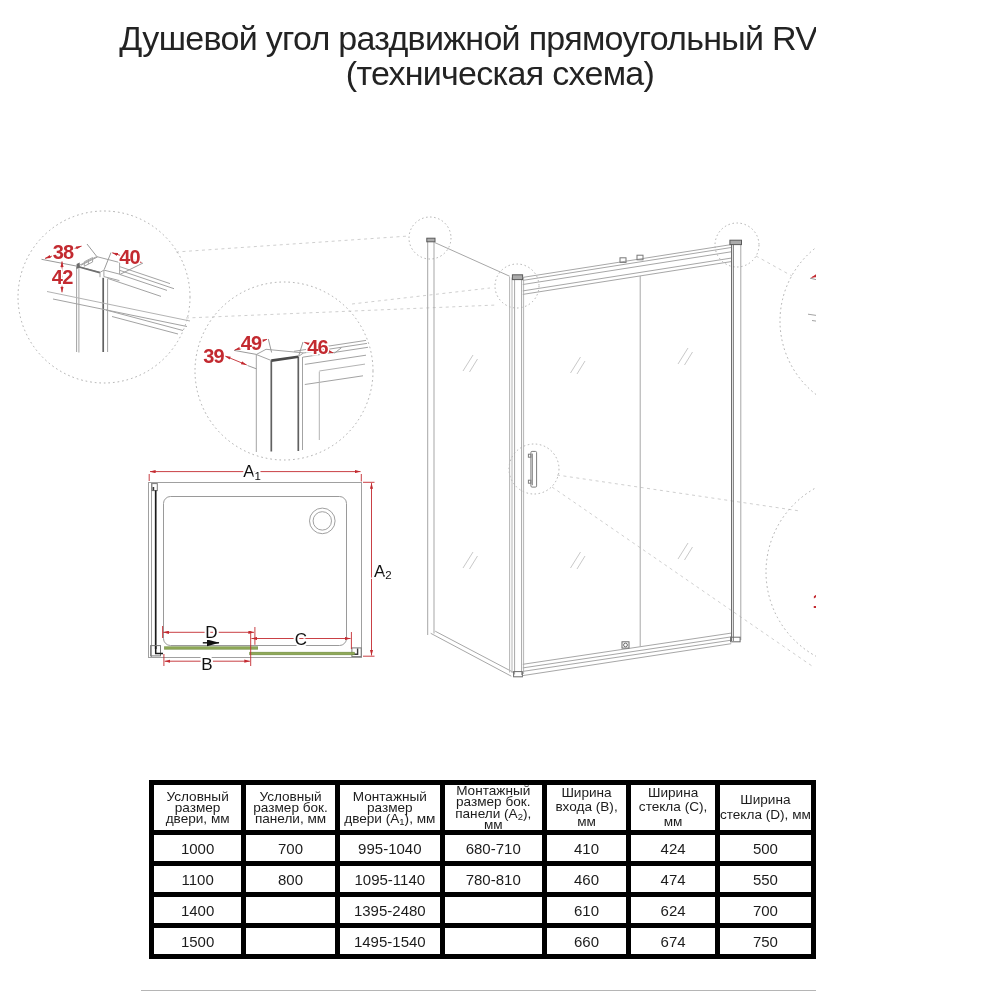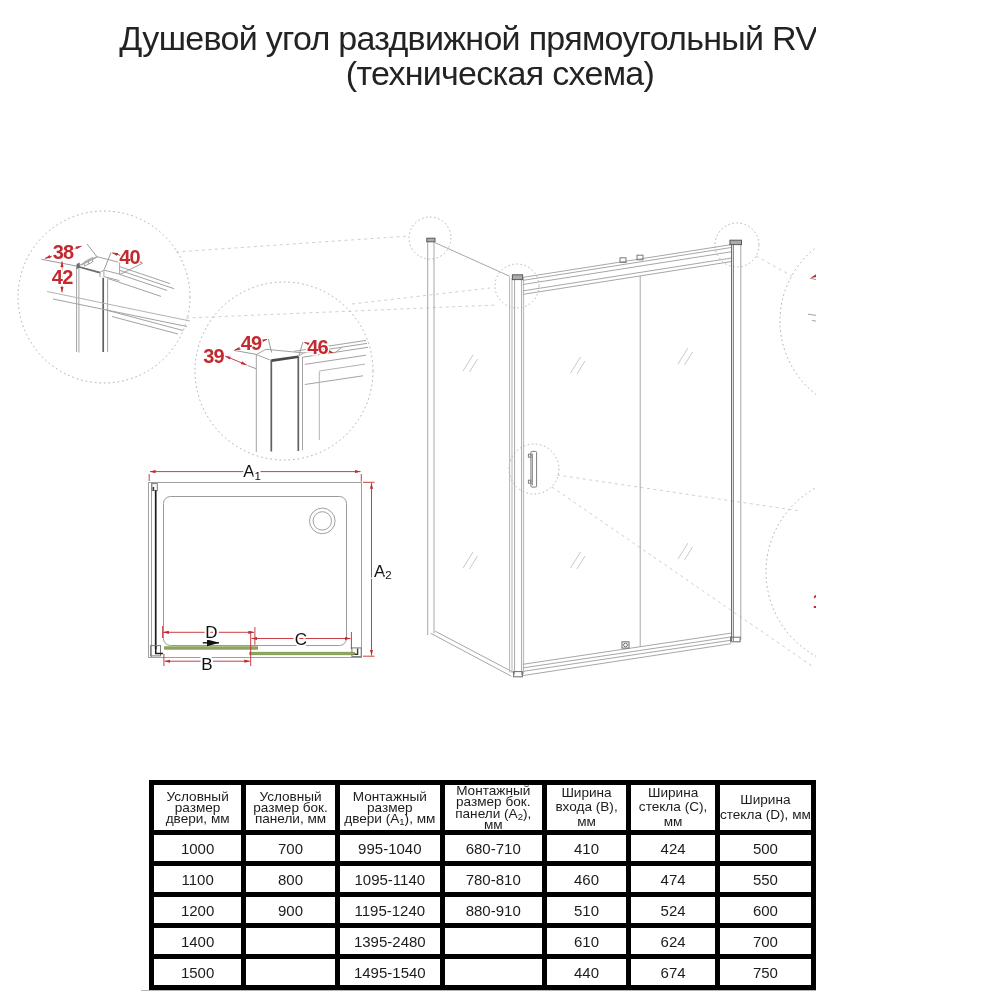--- a/index.html
+++ b/index.html
@@ -377,43 +377,34 @@
 <tr>
           <td class="d">1100</td>
           <td class="d">800</td>
           <td class="d">1095-1140</td>
           <td class="d">780-810</td>
           <td class="d">460</td>
           <td class="d">474</td>
           <td class="d">550</td>
         </tr>
 <tr>
-          <td class="d">1200</td>
-          <td class="d">900</td>
-          <td class="d">1195-1240</td>
-          <td class="d">880-910</td>
-          <td class="d">510</td>
-          <td class="d">524</td>
-          <td class="d">600</td>
-        </tr>
-<tr>
           <td class="d">1400</td>
           <td class="d"></td>
           <td class="d">1395-2480</td>
           <td class="d"></td>
           <td class="d">610</td>
           <td class="d">624</td>
           <td class="d">700</td>
         </tr>
 <tr>
           <td class="d">1500</td>
           <td class="d"></td>
           <td class="d">1495-1540</td>
           <td class="d"></td>
-          <td class="d">440</td>
+          <td class="d">660</td>
           <td class="d">674</td>
           <td class="d">750</td>
         </tr>
 </tbody>
     </table>
 
 <div id="botline"></div>
 </div>
 
 </body></html>

